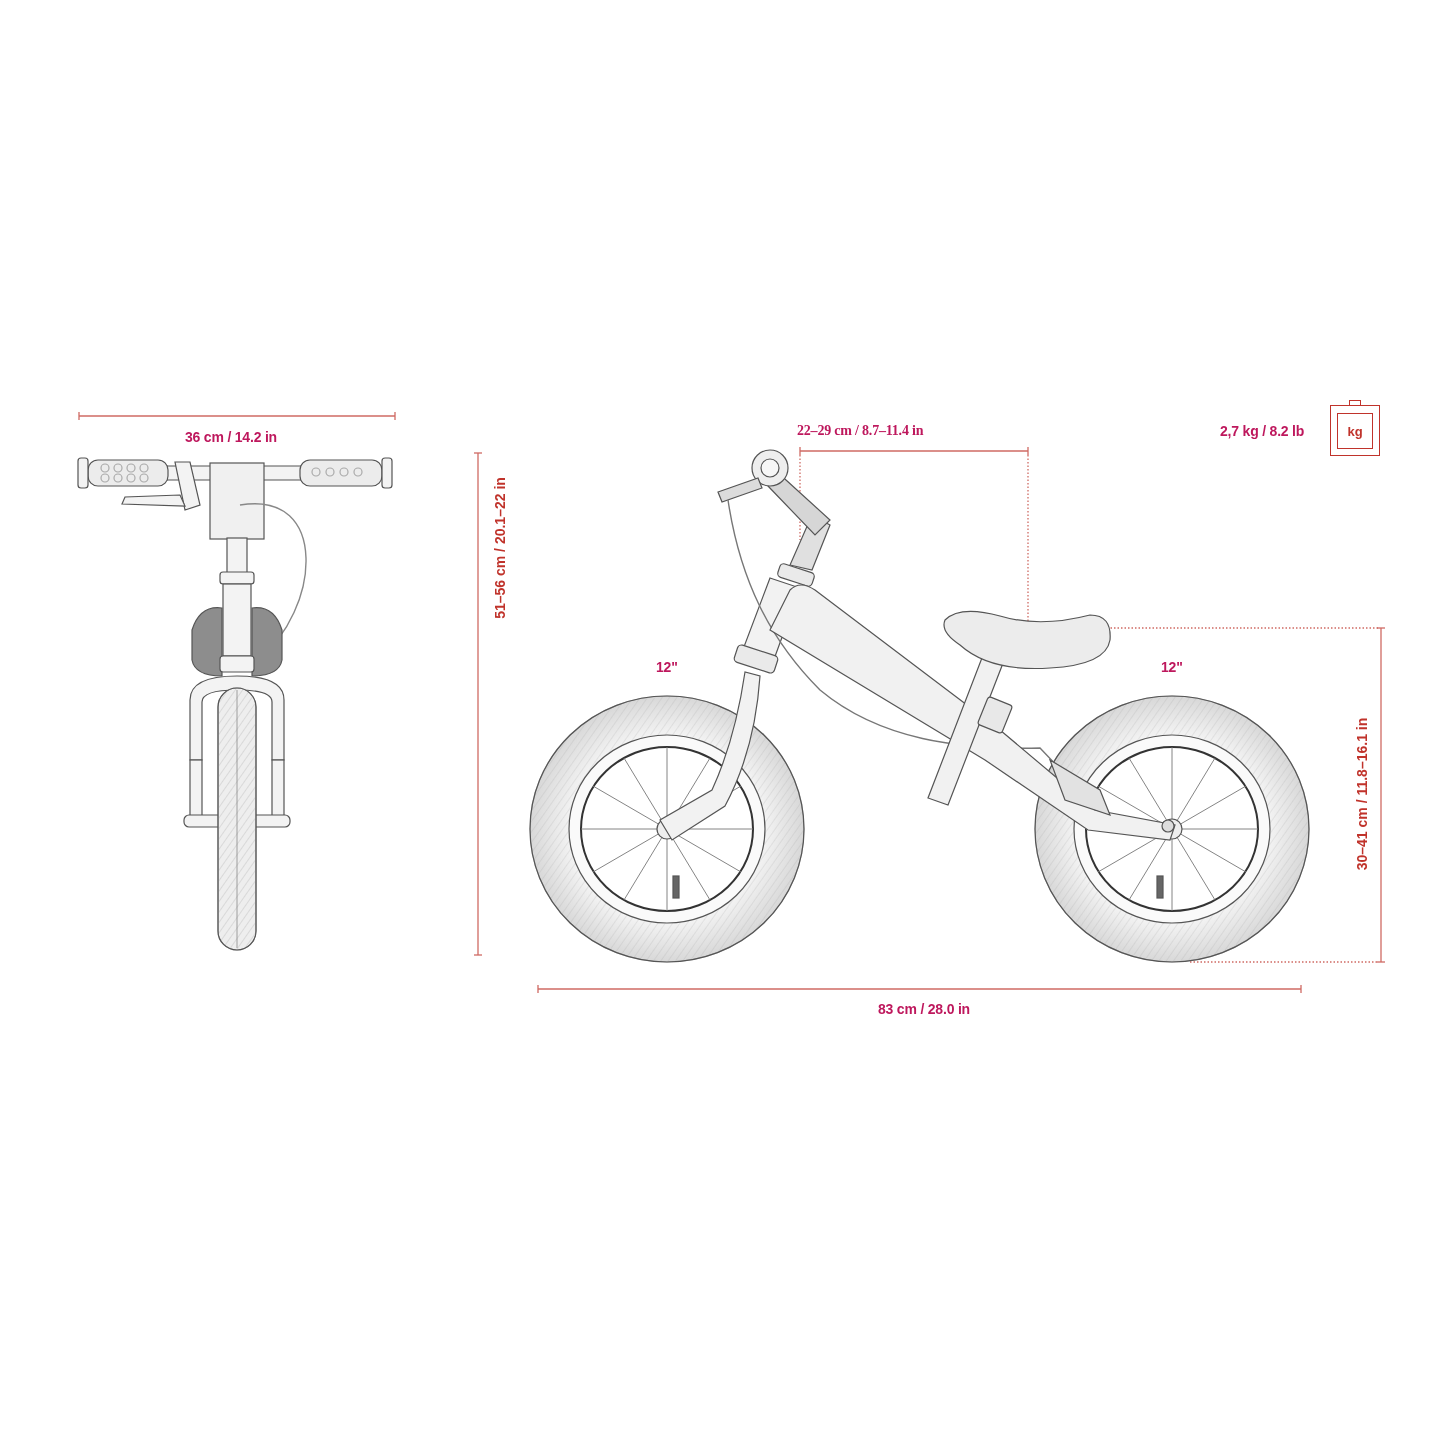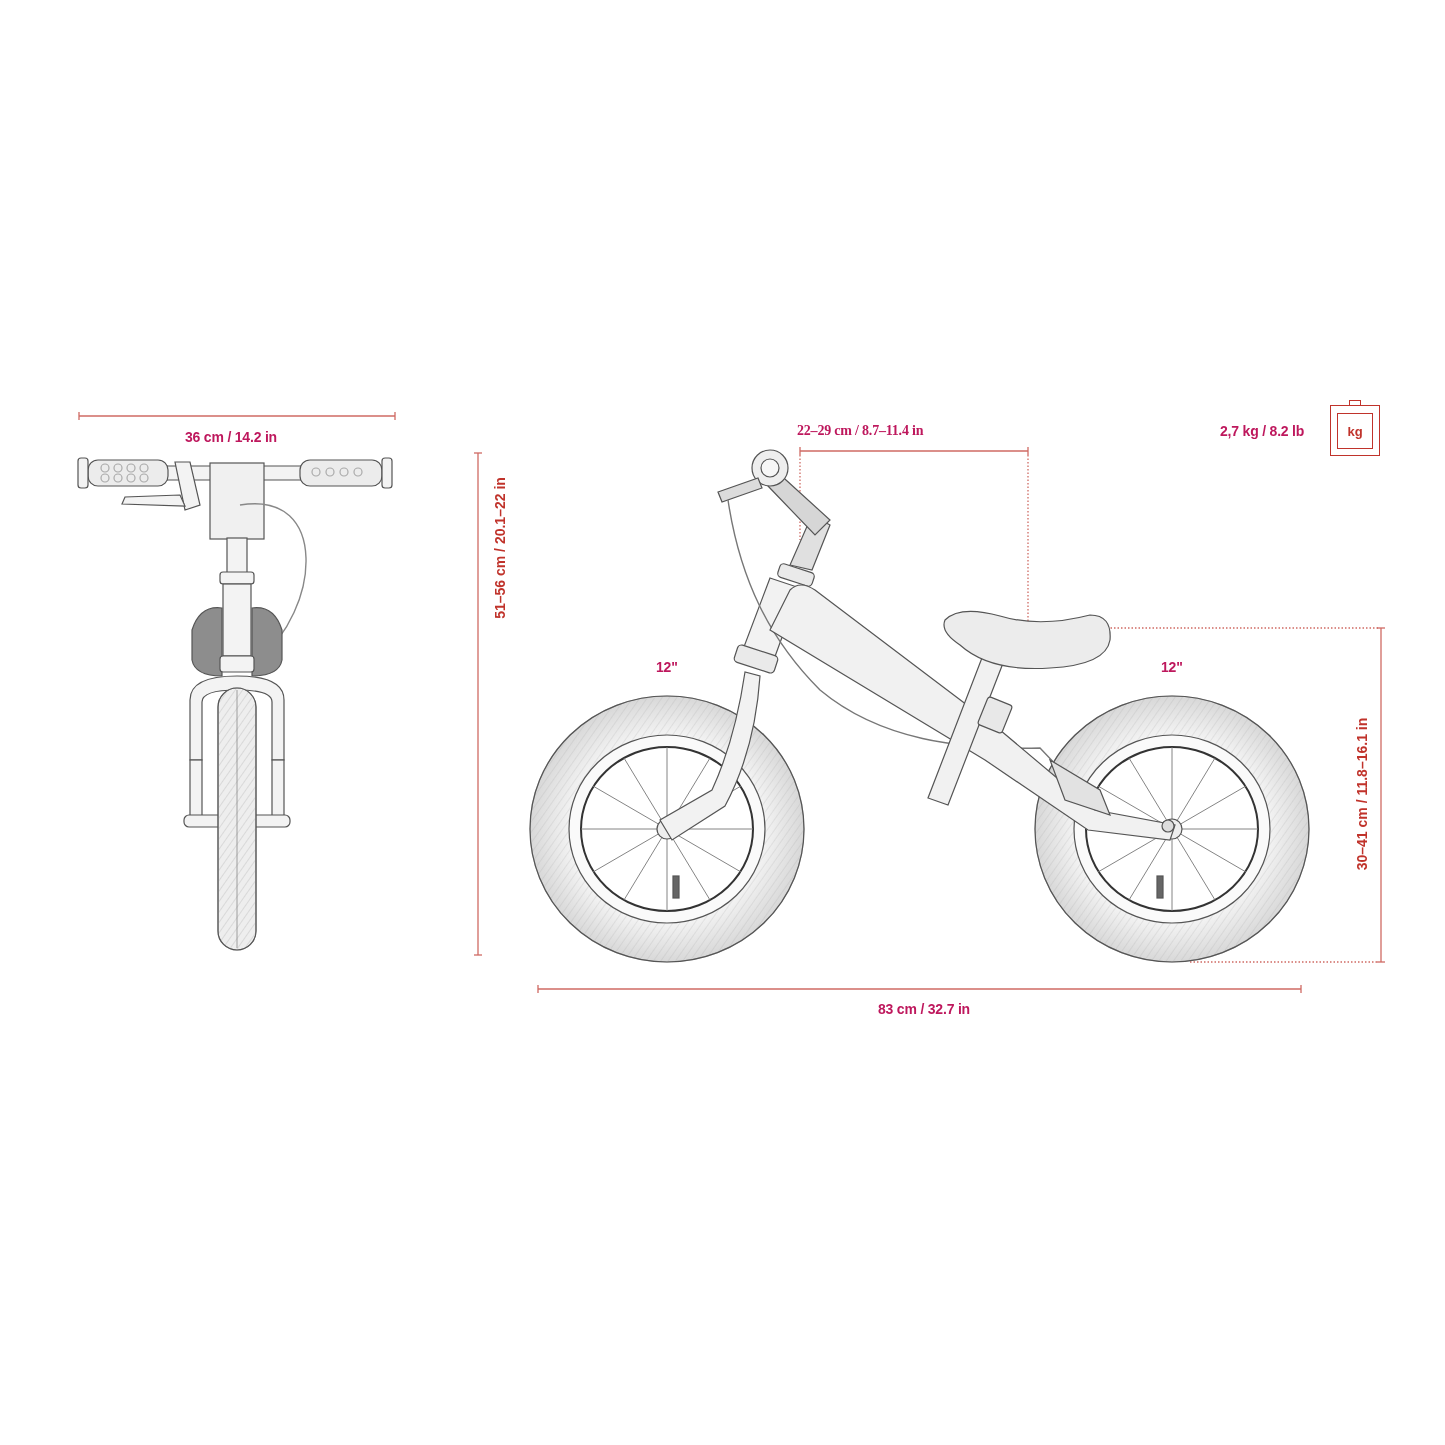--- a/index.html
+++ b/index.html
@@ -190,13 +190,13 @@
   <div class="handle"></div>
   <div class="outer"></div>
   <div class="inner">kg</div>
 </div>
 
 <div class="lbl" style="left:656px; top:659px;">12"</div>
 <div class="lbl" style="left:1161px; top:659px;">12"</div>
 
 <div class="vlbl" style="left:1282px; top:786px; width:160px; text-align:center;">30–41 cm / 11.8–16.1 in</div>
 
-<div class="lbl" style="left:878px; top:1001px;">83 cm / 32.7 in</div>
+<div class="lbl" style="left:878px; top:1001px;">83 cm / 28.0 in</div>
 
 </body></html>

